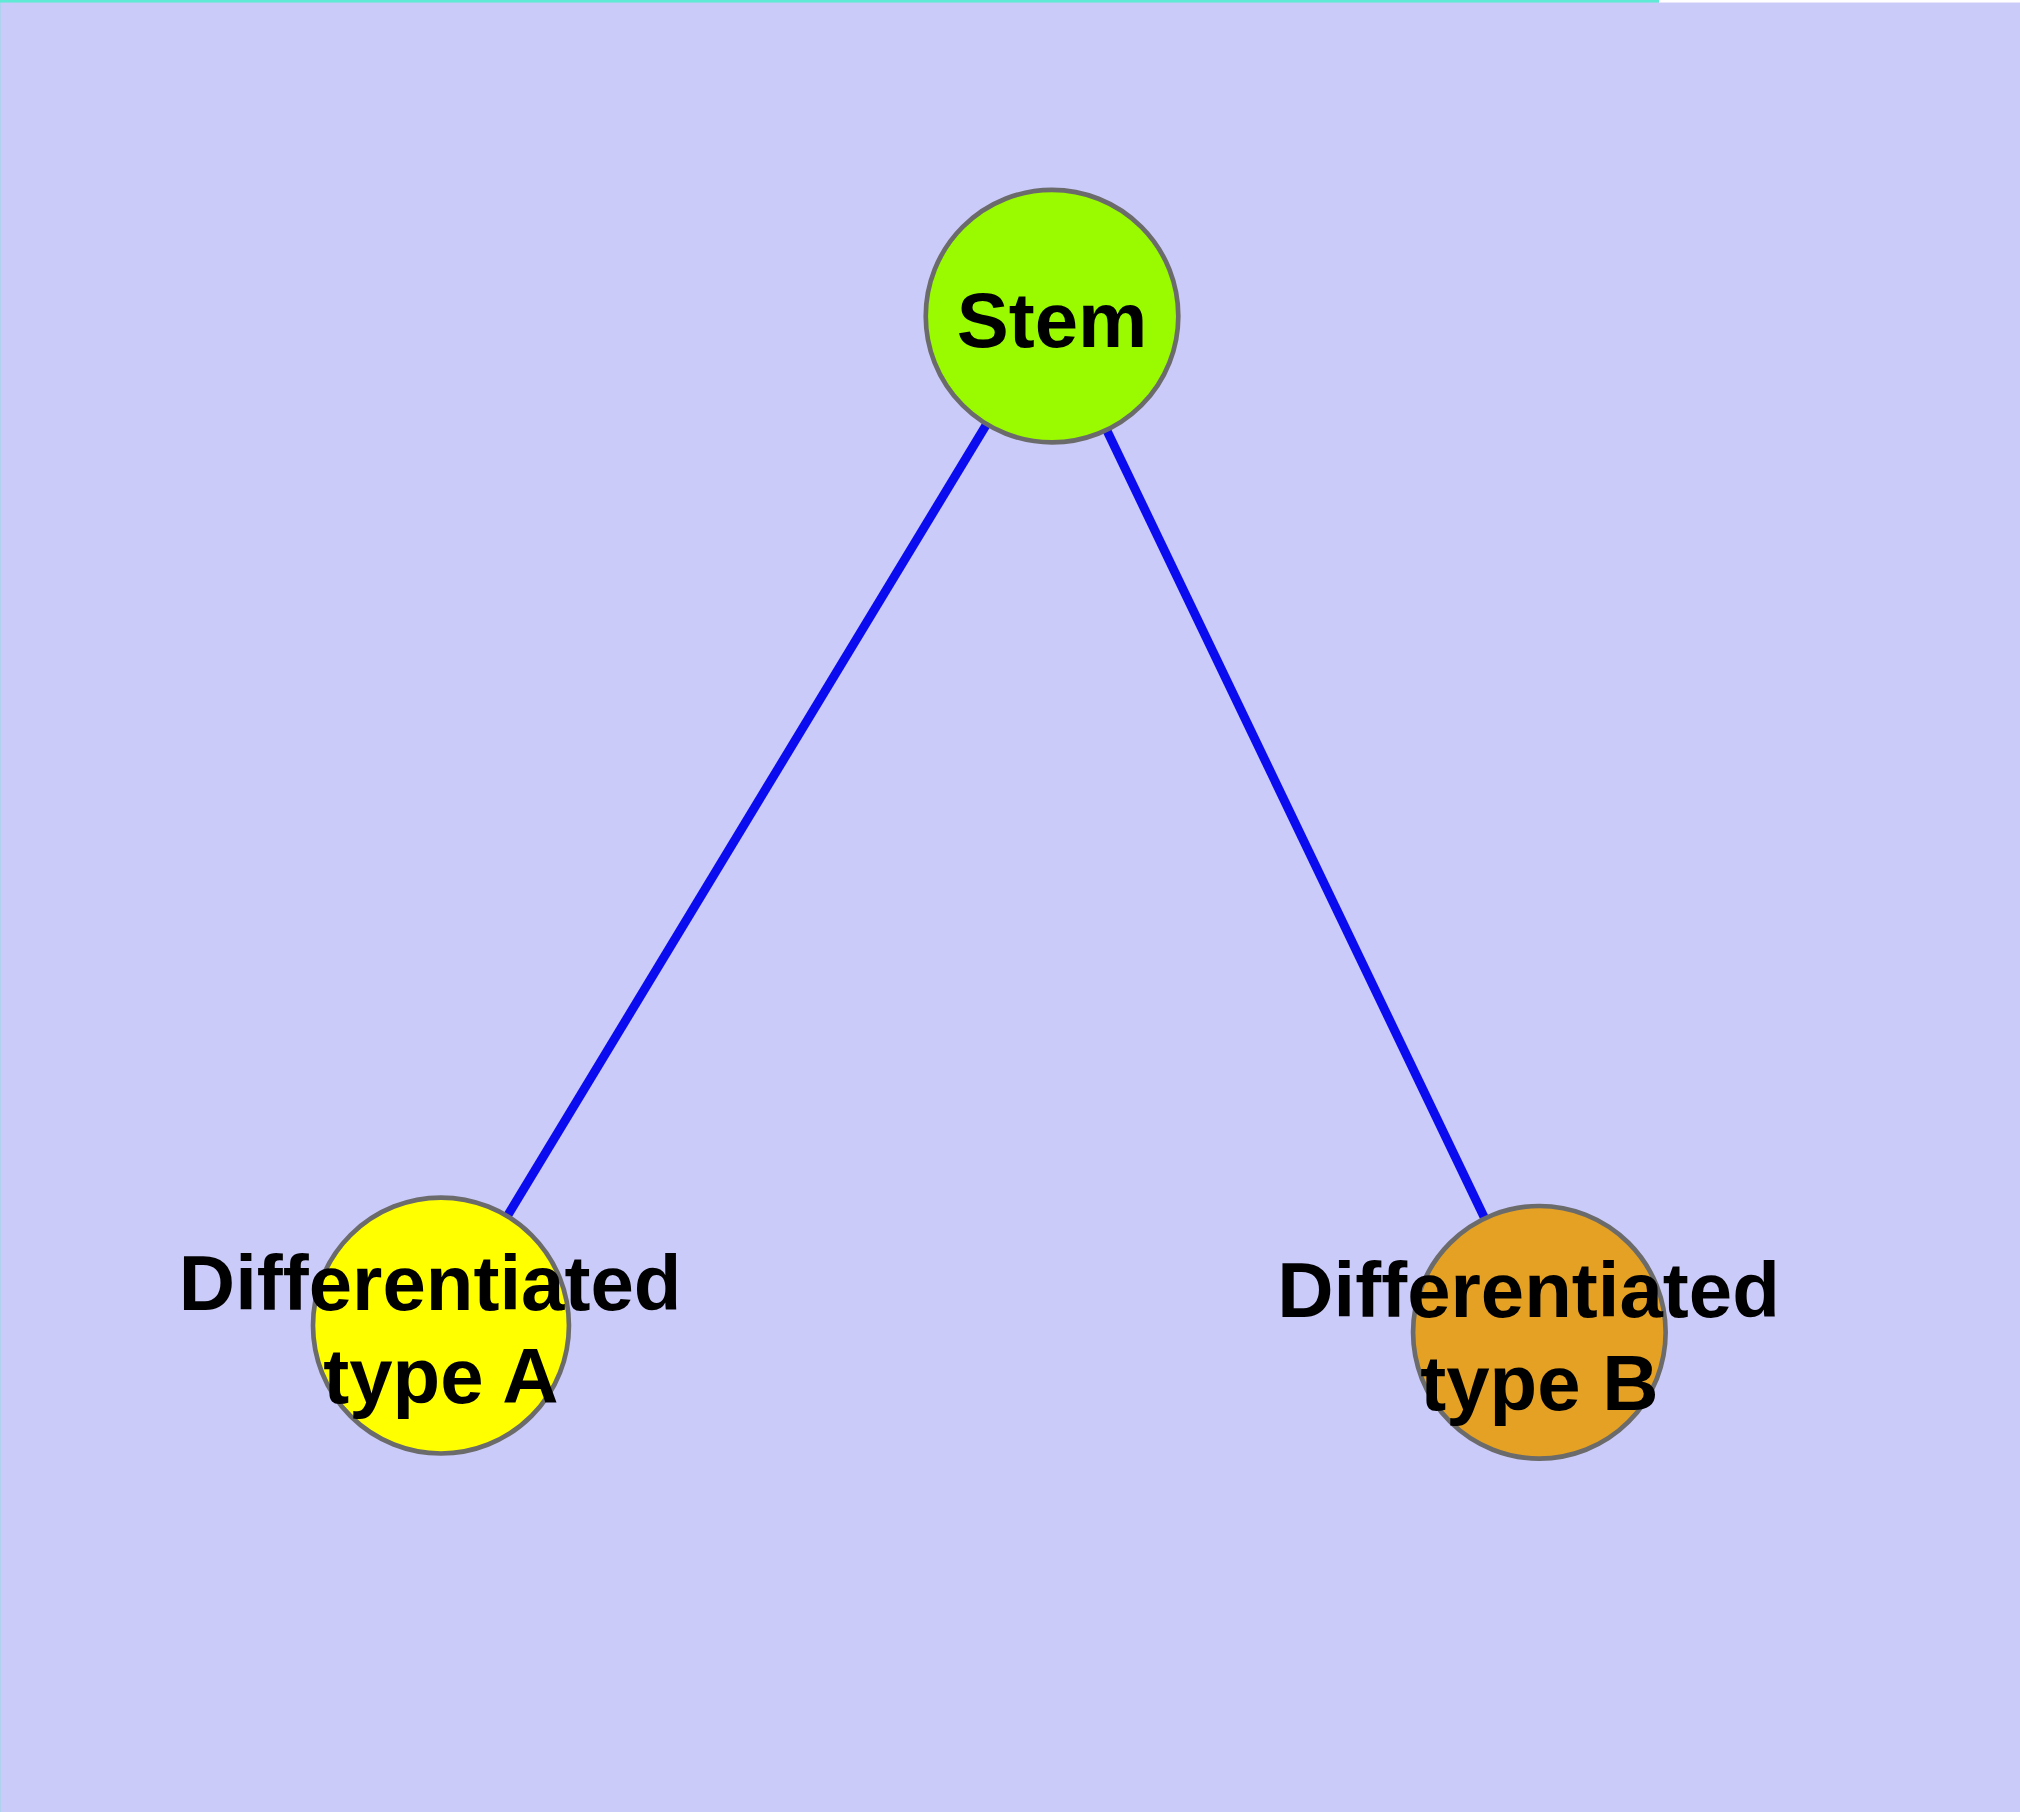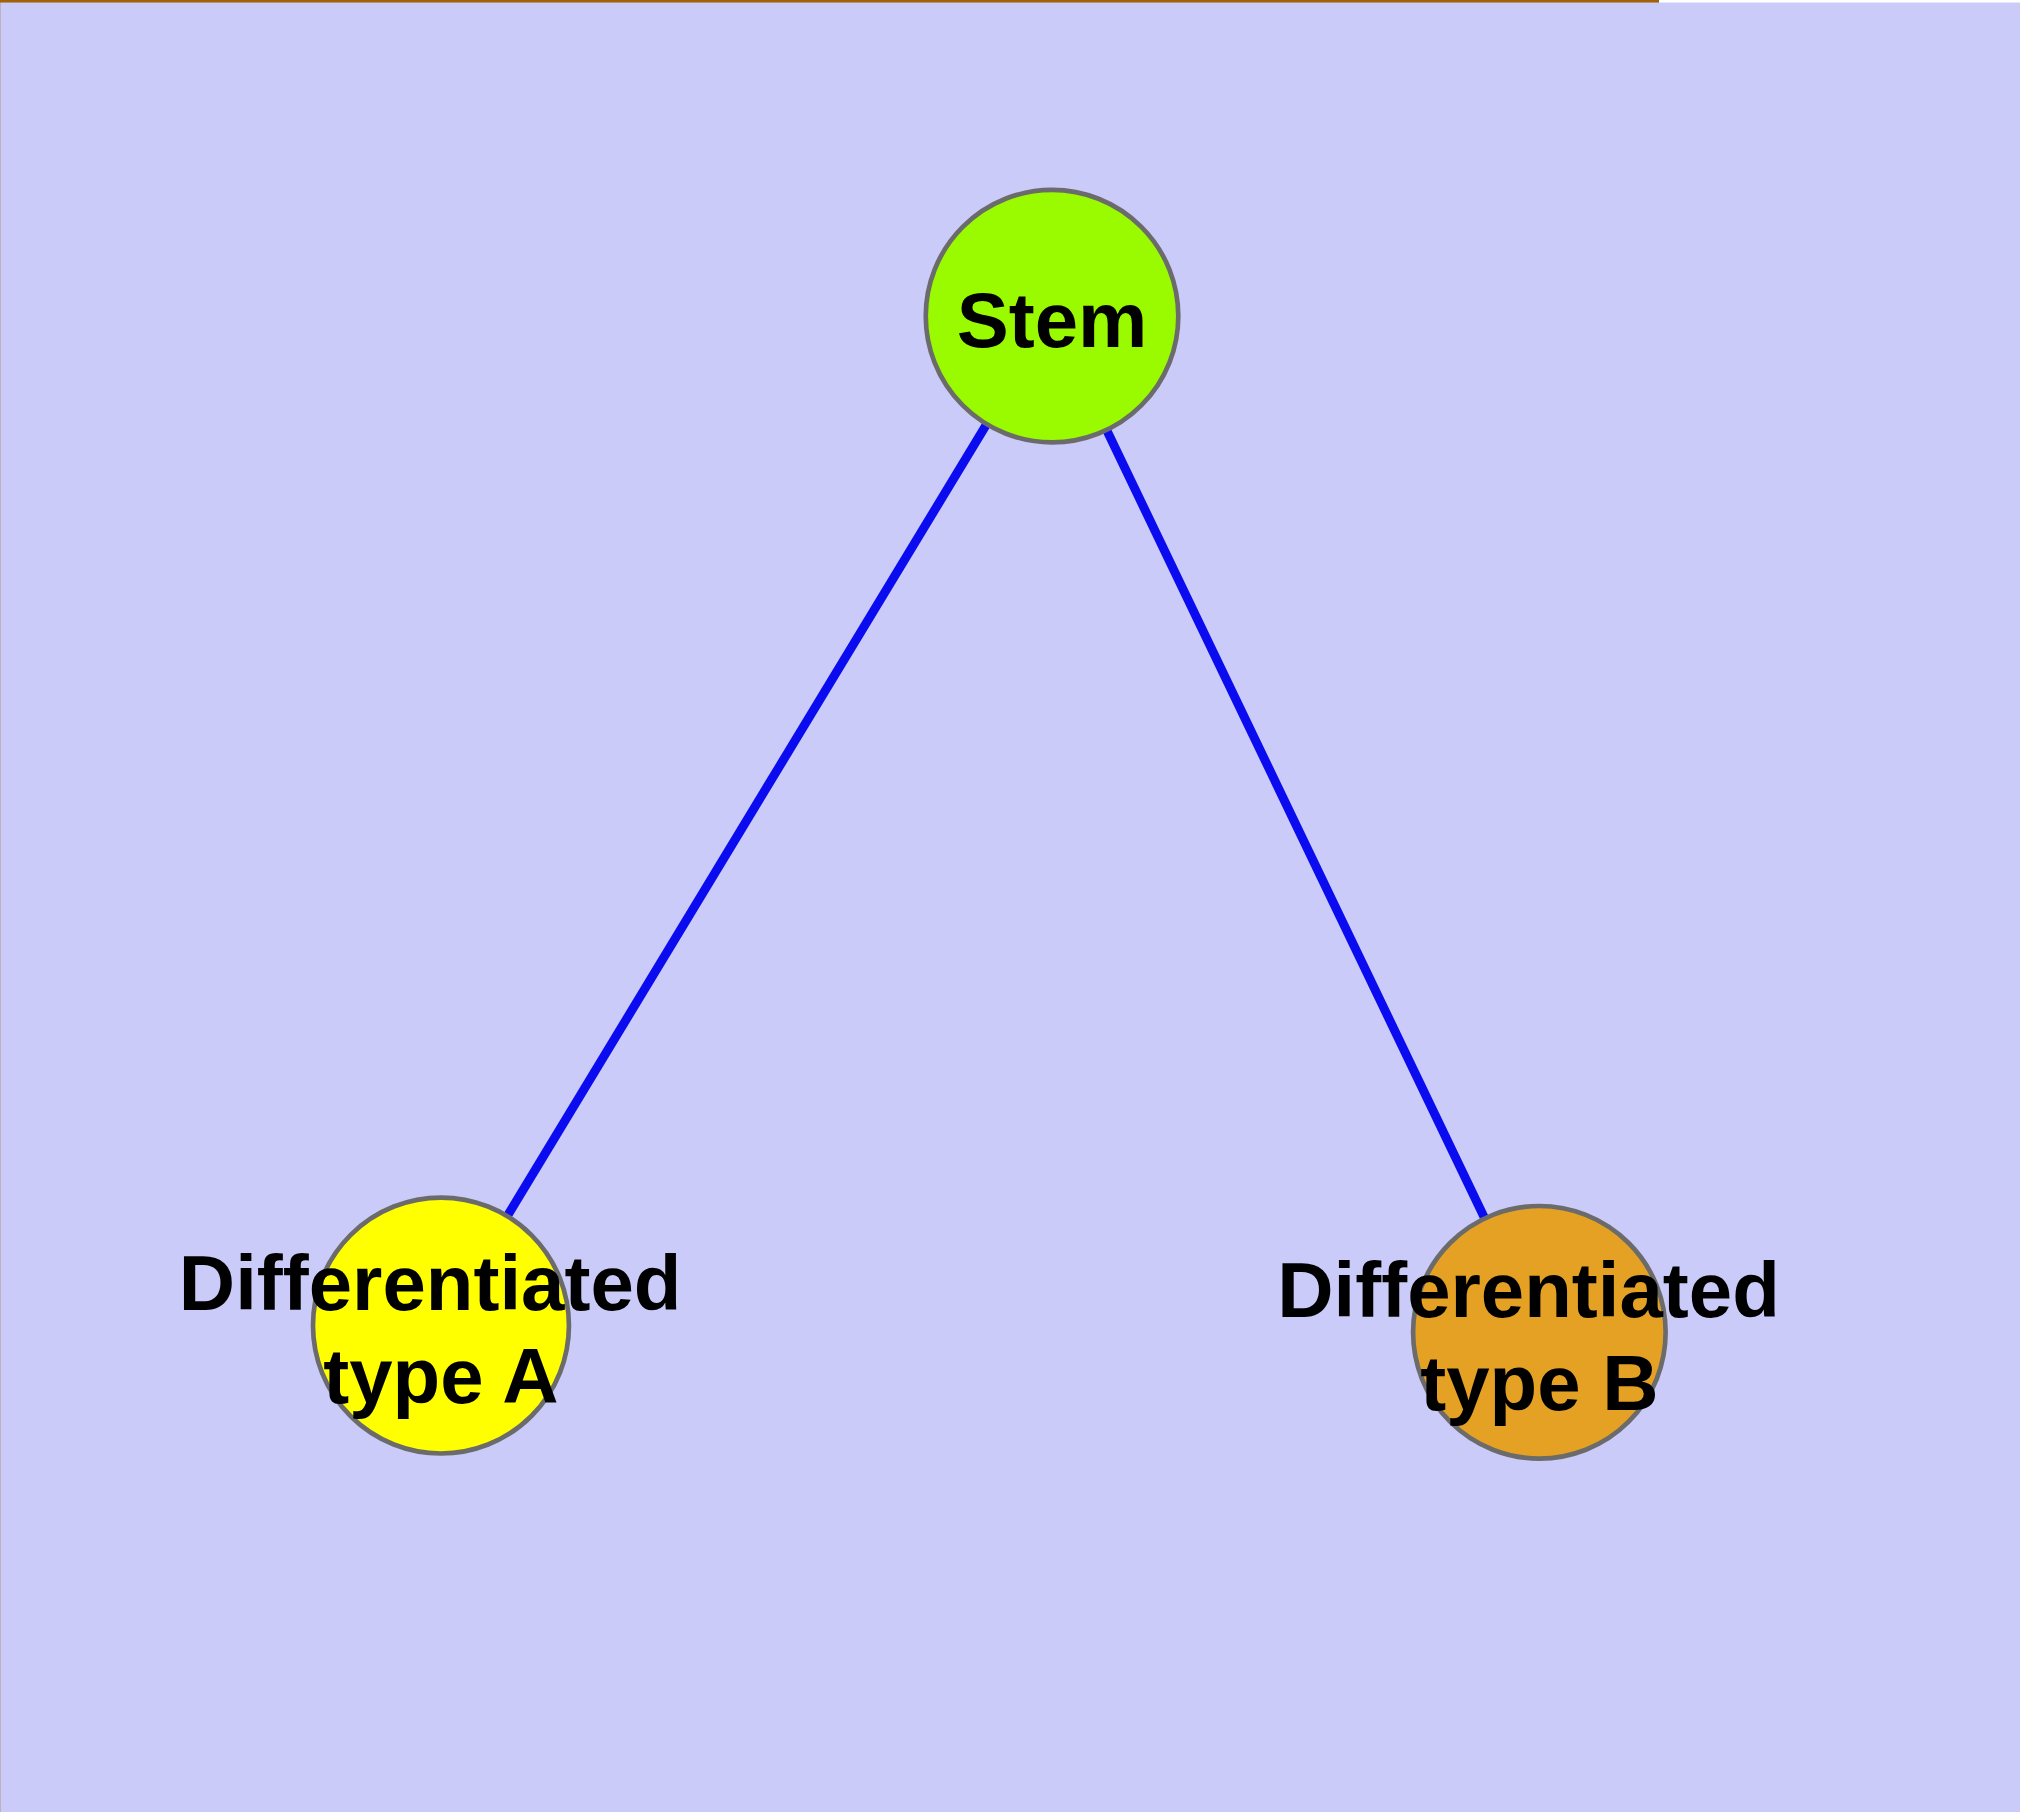--- a/index.html
+++ b/index.html
@@ -7,21 +7,21 @@
     padding: 0;
     width: 2021px;
     height: 1812px;
     overflow: hidden;
     font-family: "Liberation Sans", sans-serif;
   }
   .stage {
     position: relative;
     width: 1659px;
     height: 1812px;
-    background: #a16207; 
+    background: #5eead4; 
   }
   svg.graph {
     position: absolute;
     left: 0;
     top: 0;
     width: 2021px;
     height: 1812px;
     display: block;
   }
   .edge {

